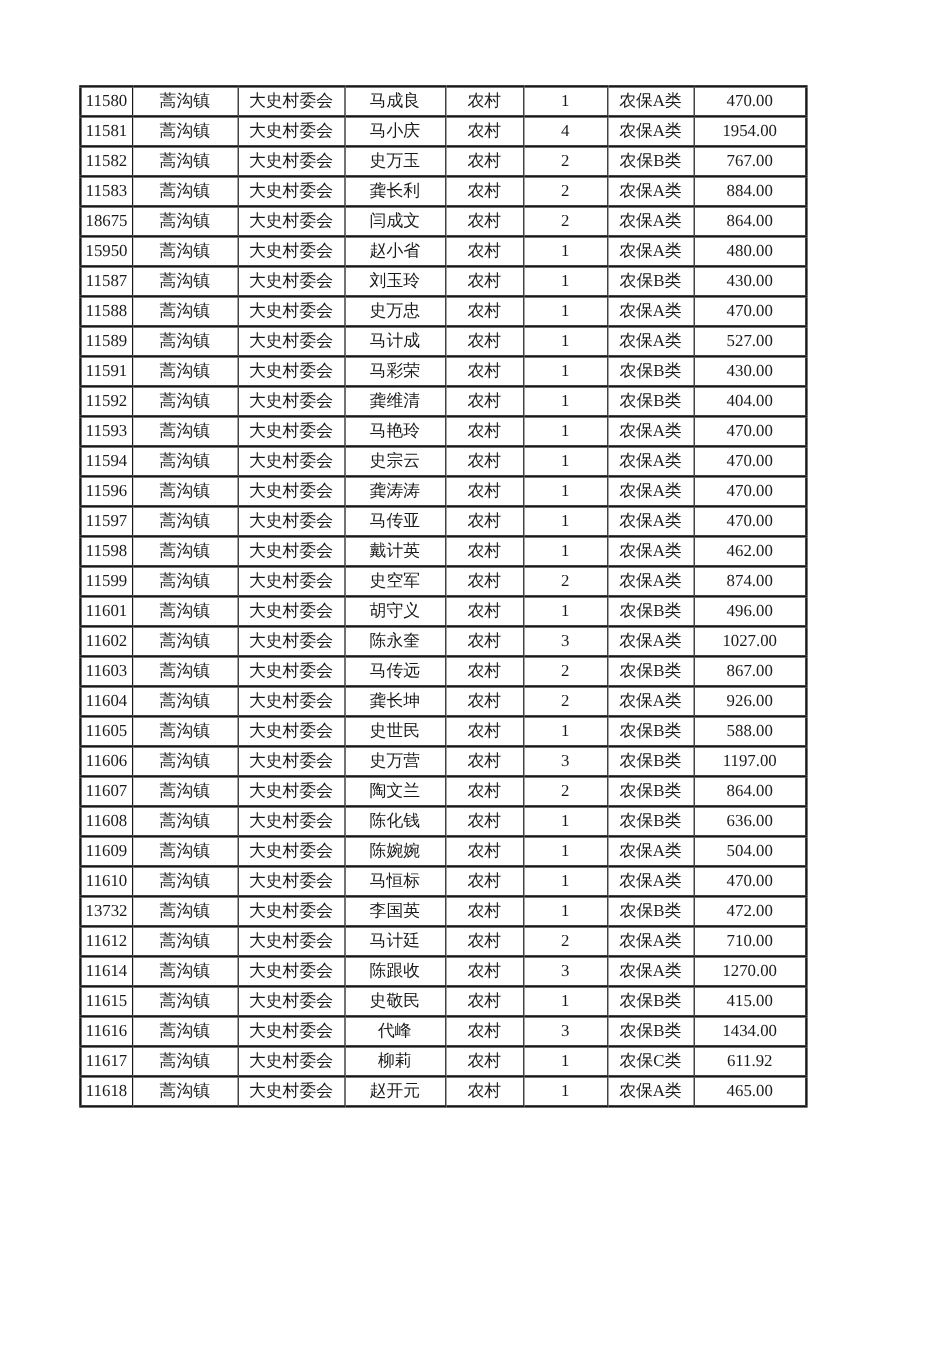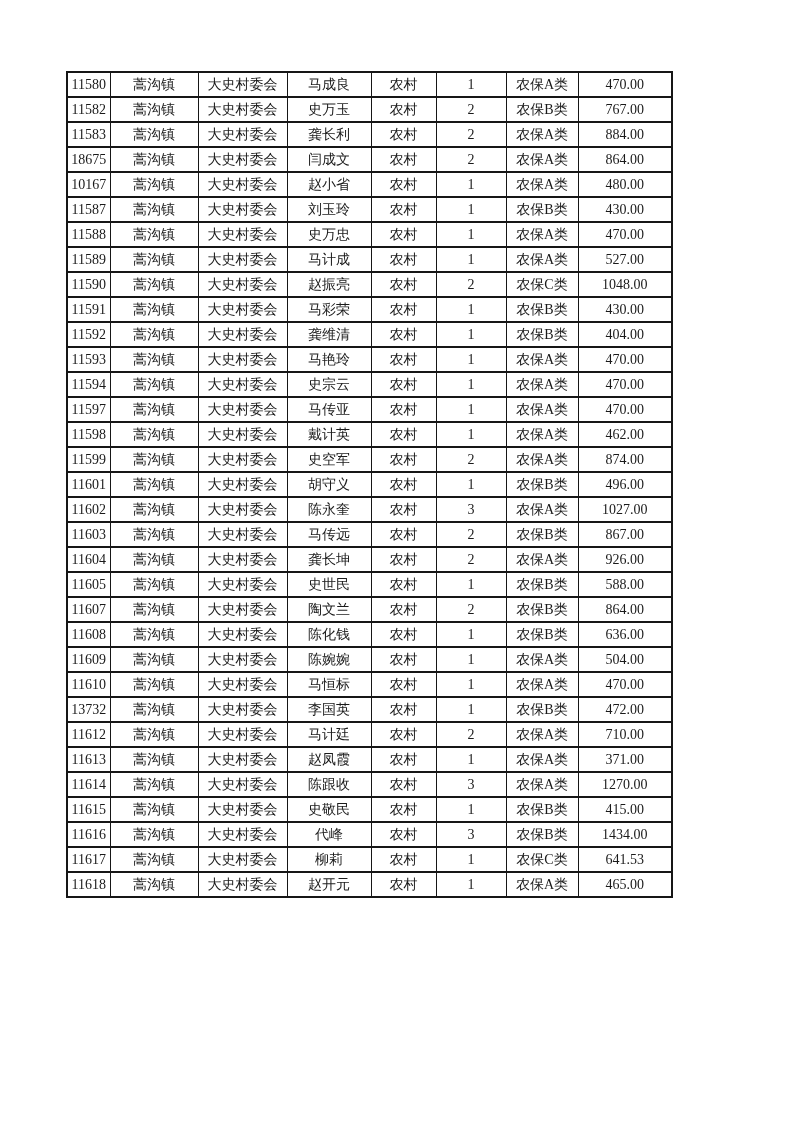--- a/index.html
+++ b/index.html
@@ -76,20 +76,30 @@
           <td>11580</td>
           <td>蒿沟镇</td>
           <td>大史村委会</td>
           <td>马成良</td>
           <td>农村</td>
           <td>1</td>
           <td>农保A类</td>
           <td>470.00</td>
         </tr>
         <tr>
+          <td>11581</td>
+          <td>蒿沟镇</td>
+          <td>大史村委会</td>
+          <td>马小庆</td>
+          <td>农村</td>
+          <td>4</td>
+          <td>农保A类</td>
+          <td>1954.00</td>
+        </tr>
+        <tr>
           <td>11582</td>
           <td>蒿沟镇</td>
           <td>大史村委会</td>
           <td>史万玉</td>
           <td>农村</td>
           <td>2</td>
           <td>农保B类</td>
           <td>767.00</td>
         </tr>
         <tr>
@@ -106,21 +116,21 @@
           <td>18675</td>
           <td>蒿沟镇</td>
           <td>大史村委会</td>
           <td>闫成文</td>
           <td>农村</td>
           <td>2</td>
           <td>农保A类</td>
           <td>864.00</td>
         </tr>
         <tr>
-          <td>10167</td>
+          <td>15950</td>
           <td>蒿沟镇</td>
           <td>大史村委会</td>
           <td>赵小省</td>
           <td>农村</td>
           <td>1</td>
           <td>农保A类</td>
           <td>480.00</td>
         </tr>
         <tr>
           <td>11587</td>
@@ -146,258 +156,258 @@
           <td>11589</td>
           <td>蒿沟镇</td>
           <td>大史村委会</td>
           <td>马计成</td>
           <td>农村</td>
           <td>1</td>
           <td>农保A类</td>
           <td>527.00</td>
         </tr>
         <tr>
-          <td>11590</td>
-          <td>蒿沟镇</td>
-          <td>大史村委会</td>
-          <td>赵振亮</td>
-          <td>农村</td>
-          <td>2</td>
+          <td>11591</td>
+          <td>蒿沟镇</td>
+          <td>大史村委会</td>
+          <td>马彩荣</td>
+          <td>农村</td>
+          <td>1</td>
+          <td>农保B类</td>
+          <td>430.00</td>
+        </tr>
+        <tr>
+          <td>11592</td>
+          <td>蒿沟镇</td>
+          <td>大史村委会</td>
+          <td>龚维清</td>
+          <td>农村</td>
+          <td>1</td>
+          <td>农保B类</td>
+          <td>404.00</td>
+        </tr>
+        <tr>
+          <td>11593</td>
+          <td>蒿沟镇</td>
+          <td>大史村委会</td>
+          <td>马艳玲</td>
+          <td>农村</td>
+          <td>1</td>
+          <td>农保A类</td>
+          <td>470.00</td>
+        </tr>
+        <tr>
+          <td>11594</td>
+          <td>蒿沟镇</td>
+          <td>大史村委会</td>
+          <td>史宗云</td>
+          <td>农村</td>
+          <td>1</td>
+          <td>农保A类</td>
+          <td>470.00</td>
+        </tr>
+        <tr>
+          <td>11596</td>
+          <td>蒿沟镇</td>
+          <td>大史村委会</td>
+          <td>龚涛涛</td>
+          <td>农村</td>
+          <td>1</td>
+          <td>农保A类</td>
+          <td>470.00</td>
+        </tr>
+        <tr>
+          <td>11597</td>
+          <td>蒿沟镇</td>
+          <td>大史村委会</td>
+          <td>马传亚</td>
+          <td>农村</td>
+          <td>1</td>
+          <td>农保A类</td>
+          <td>470.00</td>
+        </tr>
+        <tr>
+          <td>11598</td>
+          <td>蒿沟镇</td>
+          <td>大史村委会</td>
+          <td>戴计英</td>
+          <td>农村</td>
+          <td>1</td>
+          <td>农保A类</td>
+          <td>462.00</td>
+        </tr>
+        <tr>
+          <td>11599</td>
+          <td>蒿沟镇</td>
+          <td>大史村委会</td>
+          <td>史空军</td>
+          <td>农村</td>
+          <td>2</td>
+          <td>农保A类</td>
+          <td>874.00</td>
+        </tr>
+        <tr>
+          <td>11601</td>
+          <td>蒿沟镇</td>
+          <td>大史村委会</td>
+          <td>胡守义</td>
+          <td>农村</td>
+          <td>1</td>
+          <td>农保B类</td>
+          <td>496.00</td>
+        </tr>
+        <tr>
+          <td>11602</td>
+          <td>蒿沟镇</td>
+          <td>大史村委会</td>
+          <td>陈永奎</td>
+          <td>农村</td>
+          <td>3</td>
+          <td>农保A类</td>
+          <td>1027.00</td>
+        </tr>
+        <tr>
+          <td>11603</td>
+          <td>蒿沟镇</td>
+          <td>大史村委会</td>
+          <td>马传远</td>
+          <td>农村</td>
+          <td>2</td>
+          <td>农保B类</td>
+          <td>867.00</td>
+        </tr>
+        <tr>
+          <td>11604</td>
+          <td>蒿沟镇</td>
+          <td>大史村委会</td>
+          <td>龚长坤</td>
+          <td>农村</td>
+          <td>2</td>
+          <td>农保A类</td>
+          <td>926.00</td>
+        </tr>
+        <tr>
+          <td>11605</td>
+          <td>蒿沟镇</td>
+          <td>大史村委会</td>
+          <td>史世民</td>
+          <td>农村</td>
+          <td>1</td>
+          <td>农保B类</td>
+          <td>588.00</td>
+        </tr>
+        <tr>
+          <td>11606</td>
+          <td>蒿沟镇</td>
+          <td>大史村委会</td>
+          <td>史万营</td>
+          <td>农村</td>
+          <td>3</td>
+          <td>农保B类</td>
+          <td>1197.00</td>
+        </tr>
+        <tr>
+          <td>11607</td>
+          <td>蒿沟镇</td>
+          <td>大史村委会</td>
+          <td>陶文兰</td>
+          <td>农村</td>
+          <td>2</td>
+          <td>农保B类</td>
+          <td>864.00</td>
+        </tr>
+        <tr>
+          <td>11608</td>
+          <td>蒿沟镇</td>
+          <td>大史村委会</td>
+          <td>陈化钱</td>
+          <td>农村</td>
+          <td>1</td>
+          <td>农保B类</td>
+          <td>636.00</td>
+        </tr>
+        <tr>
+          <td>11609</td>
+          <td>蒿沟镇</td>
+          <td>大史村委会</td>
+          <td>陈婉婉</td>
+          <td>农村</td>
+          <td>1</td>
+          <td>农保A类</td>
+          <td>504.00</td>
+        </tr>
+        <tr>
+          <td>11610</td>
+          <td>蒿沟镇</td>
+          <td>大史村委会</td>
+          <td>马恒标</td>
+          <td>农村</td>
+          <td>1</td>
+          <td>农保A类</td>
+          <td>470.00</td>
+        </tr>
+        <tr>
+          <td>13732</td>
+          <td>蒿沟镇</td>
+          <td>大史村委会</td>
+          <td>李国英</td>
+          <td>农村</td>
+          <td>1</td>
+          <td>农保B类</td>
+          <td>472.00</td>
+        </tr>
+        <tr>
+          <td>11612</td>
+          <td>蒿沟镇</td>
+          <td>大史村委会</td>
+          <td>马计廷</td>
+          <td>农村</td>
+          <td>2</td>
+          <td>农保A类</td>
+          <td>710.00</td>
+        </tr>
+        <tr>
+          <td>11614</td>
+          <td>蒿沟镇</td>
+          <td>大史村委会</td>
+          <td>陈跟收</td>
+          <td>农村</td>
+          <td>3</td>
+          <td>农保A类</td>
+          <td>1270.00</td>
+        </tr>
+        <tr>
+          <td>11615</td>
+          <td>蒿沟镇</td>
+          <td>大史村委会</td>
+          <td>史敬民</td>
+          <td>农村</td>
+          <td>1</td>
+          <td>农保B类</td>
+          <td>415.00</td>
+        </tr>
+        <tr>
+          <td>11616</td>
+          <td>蒿沟镇</td>
+          <td>大史村委会</td>
+          <td>代峰</td>
+          <td>农村</td>
+          <td>3</td>
+          <td>农保B类</td>
+          <td>1434.00</td>
+        </tr>
+        <tr>
+          <td>11617</td>
+          <td>蒿沟镇</td>
+          <td>大史村委会</td>
+          <td>柳莉</td>
+          <td>农村</td>
+          <td>1</td>
           <td>农保C类</td>
-          <td>1048.00</td>
-        </tr>
-        <tr>
-          <td>11591</td>
-          <td>蒿沟镇</td>
-          <td>大史村委会</td>
-          <td>马彩荣</td>
-          <td>农村</td>
-          <td>1</td>
-          <td>农保B类</td>
-          <td>430.00</td>
-        </tr>
-        <tr>
-          <td>11592</td>
-          <td>蒿沟镇</td>
-          <td>大史村委会</td>
-          <td>龚维清</td>
-          <td>农村</td>
-          <td>1</td>
-          <td>农保B类</td>
-          <td>404.00</td>
-        </tr>
-        <tr>
-          <td>11593</td>
-          <td>蒿沟镇</td>
-          <td>大史村委会</td>
-          <td>马艳玲</td>
-          <td>农村</td>
-          <td>1</td>
-          <td>农保A类</td>
-          <td>470.00</td>
-        </tr>
-        <tr>
-          <td>11594</td>
-          <td>蒿沟镇</td>
-          <td>大史村委会</td>
-          <td>史宗云</td>
-          <td>农村</td>
-          <td>1</td>
-          <td>农保A类</td>
-          <td>470.00</td>
-        </tr>
-        <tr>
-          <td>11597</td>
-          <td>蒿沟镇</td>
-          <td>大史村委会</td>
-          <td>马传亚</td>
-          <td>农村</td>
-          <td>1</td>
-          <td>农保A类</td>
-          <td>470.00</td>
-        </tr>
-        <tr>
-          <td>11598</td>
-          <td>蒿沟镇</td>
-          <td>大史村委会</td>
-          <td>戴计英</td>
-          <td>农村</td>
-          <td>1</td>
-          <td>农保A类</td>
-          <td>462.00</td>
-        </tr>
-        <tr>
-          <td>11599</td>
-          <td>蒿沟镇</td>
-          <td>大史村委会</td>
-          <td>史空军</td>
-          <td>农村</td>
-          <td>2</td>
-          <td>农保A类</td>
-          <td>874.00</td>
-        </tr>
-        <tr>
-          <td>11601</td>
-          <td>蒿沟镇</td>
-          <td>大史村委会</td>
-          <td>胡守义</td>
-          <td>农村</td>
-          <td>1</td>
-          <td>农保B类</td>
-          <td>496.00</td>
-        </tr>
-        <tr>
-          <td>11602</td>
-          <td>蒿沟镇</td>
-          <td>大史村委会</td>
-          <td>陈永奎</td>
-          <td>农村</td>
-          <td>3</td>
-          <td>农保A类</td>
-          <td>1027.00</td>
-        </tr>
-        <tr>
-          <td>11603</td>
-          <td>蒿沟镇</td>
-          <td>大史村委会</td>
-          <td>马传远</td>
-          <td>农村</td>
-          <td>2</td>
-          <td>农保B类</td>
-          <td>867.00</td>
-        </tr>
-        <tr>
-          <td>11604</td>
-          <td>蒿沟镇</td>
-          <td>大史村委会</td>
-          <td>龚长坤</td>
-          <td>农村</td>
-          <td>2</td>
-          <td>农保A类</td>
-          <td>926.00</td>
-        </tr>
-        <tr>
-          <td>11605</td>
-          <td>蒿沟镇</td>
-          <td>大史村委会</td>
-          <td>史世民</td>
-          <td>农村</td>
-          <td>1</td>
-          <td>农保B类</td>
-          <td>588.00</td>
-        </tr>
-        <tr>
-          <td>11607</td>
-          <td>蒿沟镇</td>
-          <td>大史村委会</td>
-          <td>陶文兰</td>
-          <td>农村</td>
-          <td>2</td>
-          <td>农保B类</td>
-          <td>864.00</td>
-        </tr>
-        <tr>
-          <td>11608</td>
-          <td>蒿沟镇</td>
-          <td>大史村委会</td>
-          <td>陈化钱</td>
-          <td>农村</td>
-          <td>1</td>
-          <td>农保B类</td>
-          <td>636.00</td>
-        </tr>
-        <tr>
-          <td>11609</td>
-          <td>蒿沟镇</td>
-          <td>大史村委会</td>
-          <td>陈婉婉</td>
-          <td>农村</td>
-          <td>1</td>
-          <td>农保A类</td>
-          <td>504.00</td>
-        </tr>
-        <tr>
-          <td>11610</td>
-          <td>蒿沟镇</td>
-          <td>大史村委会</td>
-          <td>马恒标</td>
-          <td>农村</td>
-          <td>1</td>
-          <td>农保A类</td>
-          <td>470.00</td>
-        </tr>
-        <tr>
-          <td>13732</td>
-          <td>蒿沟镇</td>
-          <td>大史村委会</td>
-          <td>李国英</td>
-          <td>农村</td>
-          <td>1</td>
-          <td>农保B类</td>
-          <td>472.00</td>
-        </tr>
-        <tr>
-          <td>11612</td>
-          <td>蒿沟镇</td>
-          <td>大史村委会</td>
-          <td>马计廷</td>
-          <td>农村</td>
-          <td>2</td>
-          <td>农保A类</td>
-          <td>710.00</td>
-        </tr>
-        <tr>
-          <td>11613</td>
-          <td>蒿沟镇</td>
-          <td>大史村委会</td>
-          <td>赵凤霞</td>
-          <td>农村</td>
-          <td>1</td>
-          <td>农保A类</td>
-          <td>371.00</td>
-        </tr>
-        <tr>
-          <td>11614</td>
-          <td>蒿沟镇</td>
-          <td>大史村委会</td>
-          <td>陈跟收</td>
-          <td>农村</td>
-          <td>3</td>
-          <td>农保A类</td>
-          <td>1270.00</td>
-        </tr>
-        <tr>
-          <td>11615</td>
-          <td>蒿沟镇</td>
-          <td>大史村委会</td>
-          <td>史敬民</td>
-          <td>农村</td>
-          <td>1</td>
-          <td>农保B类</td>
-          <td>415.00</td>
-        </tr>
-        <tr>
-          <td>11616</td>
-          <td>蒿沟镇</td>
-          <td>大史村委会</td>
-          <td>代峰</td>
-          <td>农村</td>
-          <td>3</td>
-          <td>农保B类</td>
-          <td>1434.00</td>
-        </tr>
-        <tr>
-          <td>11617</td>
-          <td>蒿沟镇</td>
-          <td>大史村委会</td>
-          <td>柳莉</td>
-          <td>农村</td>
-          <td>1</td>
-          <td>农保C类</td>
-          <td>641.53</td>
+          <td>611.92</td>
         </tr>
         <tr>
           <td>11618</td>
           <td>蒿沟镇</td>
           <td>大史村委会</td>
           <td>赵开元</td>
           <td>农村</td>
           <td>1</td>
           <td>农保A类</td>
           <td>465.00</td>

